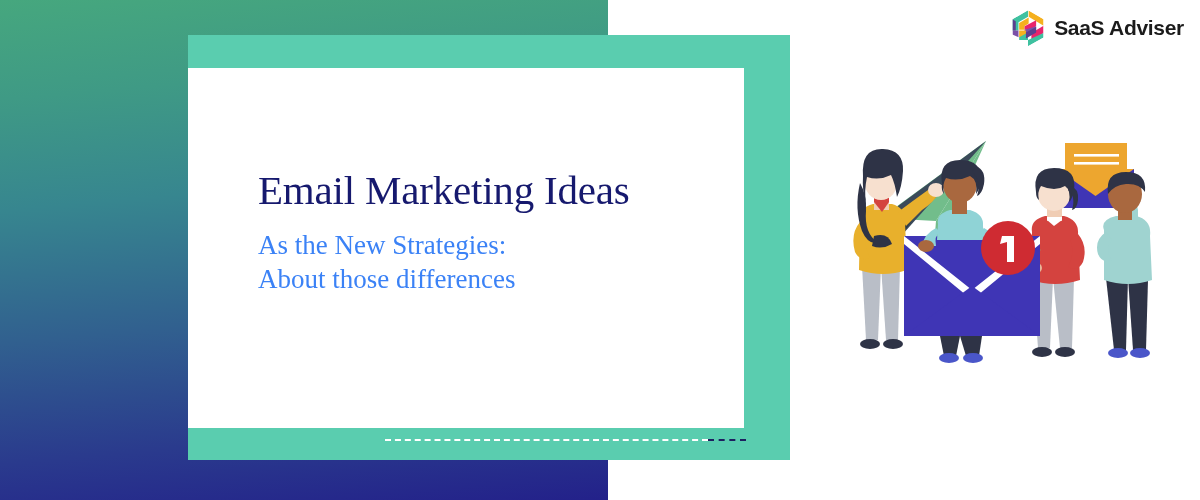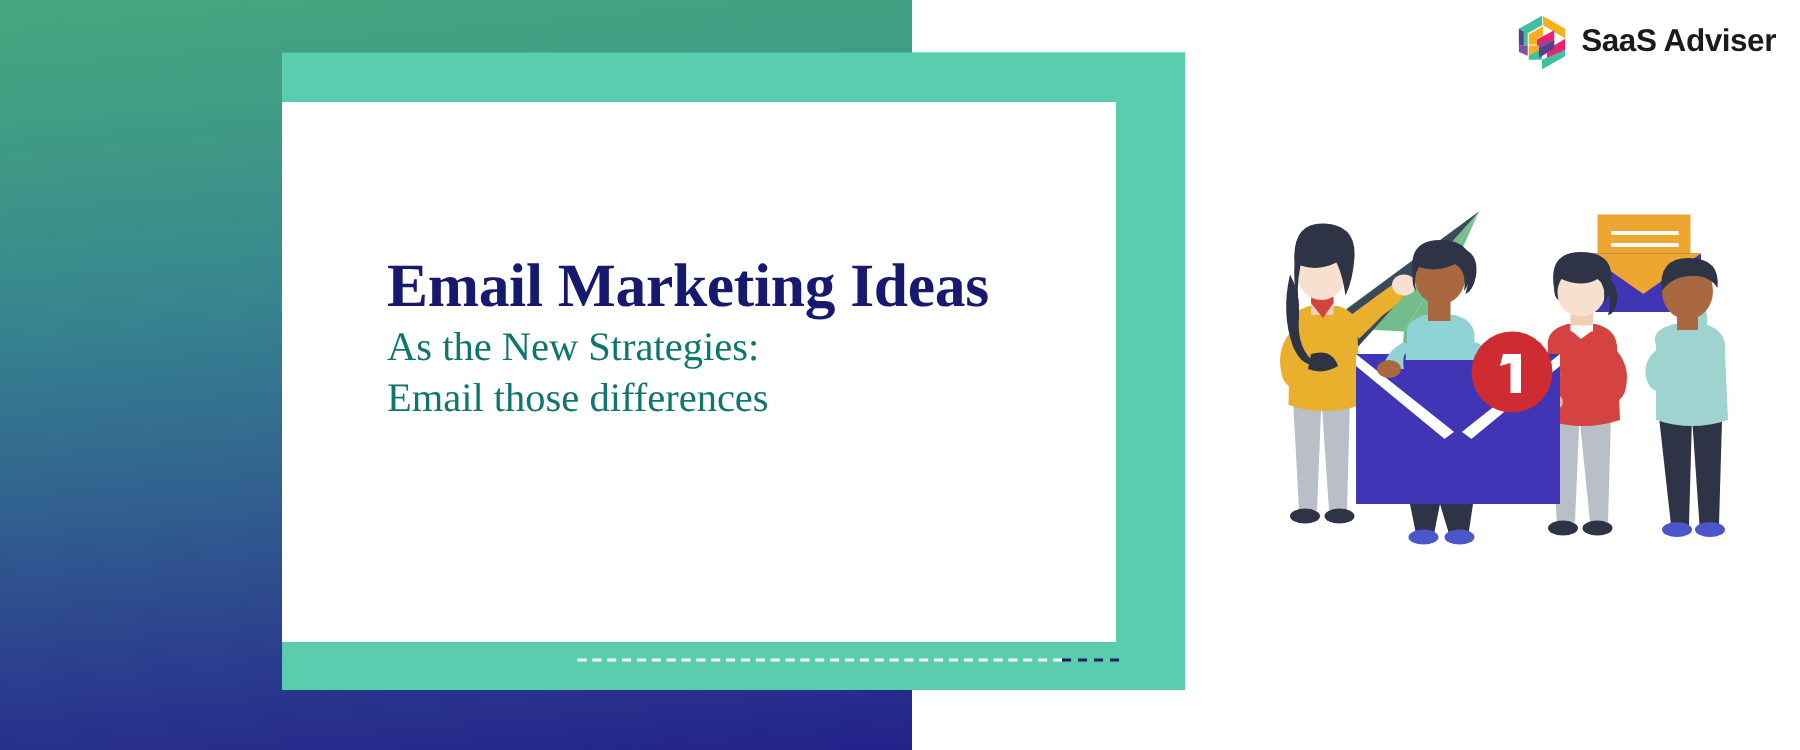--- a/index.html
+++ b/index.html
@@ -51,35 +51,35 @@
 
   .card-text {
     position: absolute;
     left: 70px;
     top: 100px;
     width: 470px;
   }
 
   .headline {
     font-family: "Liberation Serif", serif;
-    font-weight: bold;
+    font-weight: normal;
     font-size: 41px;
     line-height: 1.08;
     color: #16196e;
     letter-spacing: -0.2px;
     white-space: nowrap;
   }
 
   .subhead {
-    margin-top: 2px;
+    margin-top: 16px;
     font-family: "Liberation Serif", serif;
     font-weight: normal;
     font-size: 27px;
     line-height: 1.26;
-    color: #0f766e;
+    color: #3b82f6;
   }
   .subhead div { white-space: nowrap; }
 
   
   .dash-rule-light {
     position: absolute;
     left: 385px; top: 439px;
     width: 323px; height: 0;
     border-top: 2px dashed #ffffff;
   }
@@ -125,21 +125,21 @@
   <div class="gradient-panel"></div>
 
   <div class="teal-block-under"></div>
   <div class="teal-block"></div>
 
   <div class="white-card">
     <div class="card-text">
       <div class="headline">Email Marketing Ideas</div>
       <div class="subhead">
         <div>As the New Strategies:</div>
-        <div>Email those differences</div>
+        <div>About those differences</div>
       </div>
     </div>
   </div>
 
   <div class="dash-rule-light"></div>
   <div class="dash-rule-dark"></div>
 
   <div class="logo">
     <span class="logo-mark">
       <svg viewBox="0 0 100 108" xmlns="http://www.w3.org/2000/svg" aria-hidden="true">

